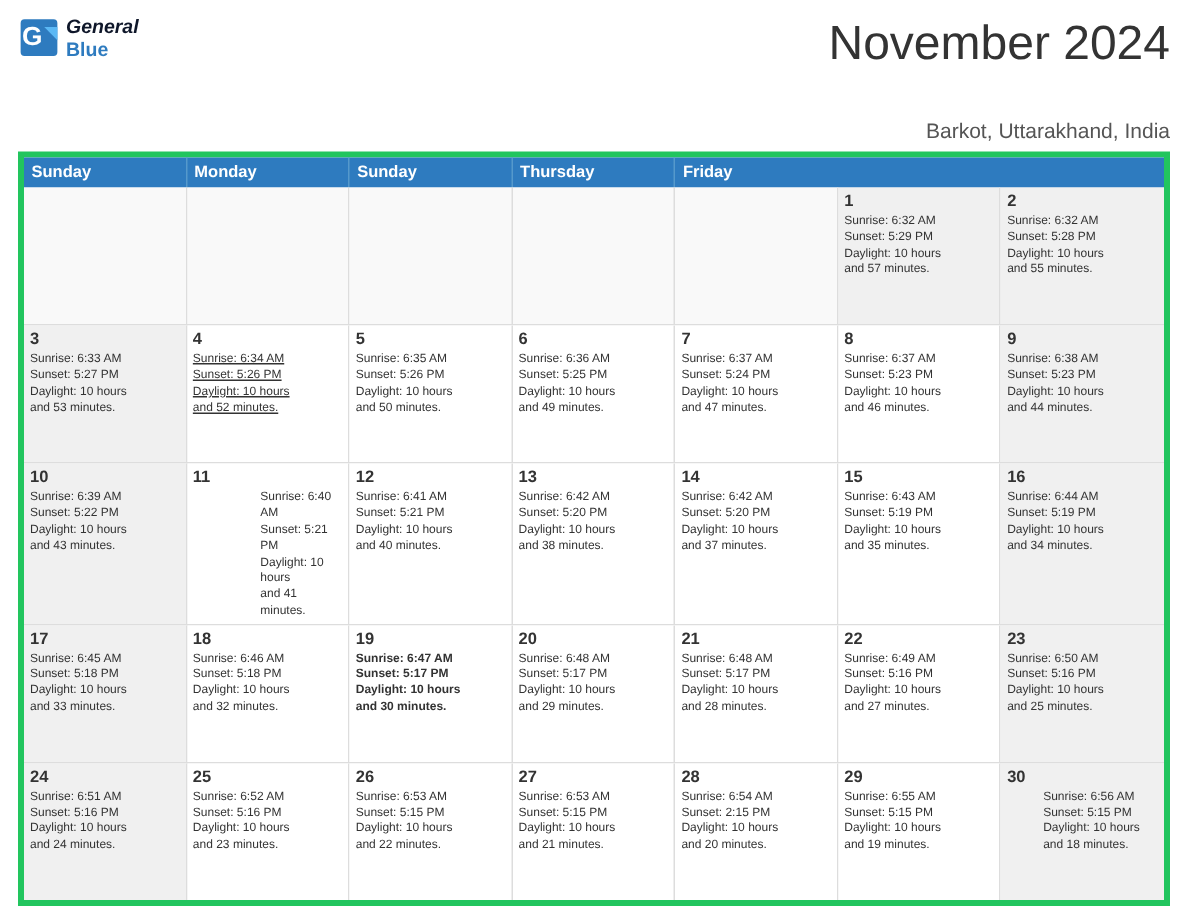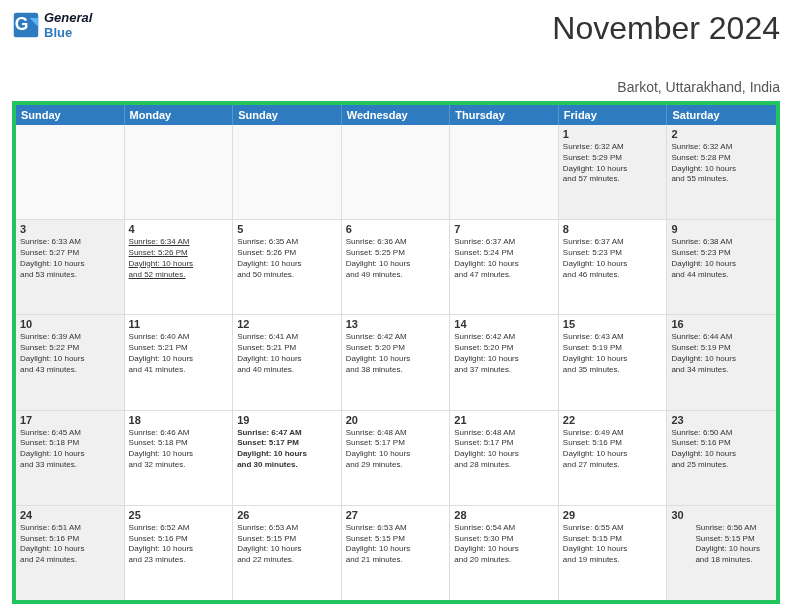--- a/index.html
+++ b/index.html
@@ -124,24 +124,22 @@
       <div class="month-title">November 2024</div>
       <div class="location">Barkot, Uttarakhand, India</div>
     </div>
   </div>
 
   <div class="calendar">
     <div class="cal-header">
     <div class="cal-header-cell">Sunday</div>
         <div class="cal-header-cell">Monday</div>
         <div class="cal-header-cell">Sunday</div>
-        <div class="cal-header-cell">Wednesday</div>
         <div class="cal-header-cell">Thursday</div>
         <div class="cal-header-cell">Friday</div>
-        <div class="cal-header-cell">Saturday</div>
       </div>
     <div class="cal-body">
     <div class="cal-row">
           <div class="cal-cell empty"></div>
           <div class="cal-cell empty"></div>
           <div class="cal-cell empty"></div>
           <div class="cal-cell empty"></div>
           <div class="cal-cell empty"></div>
           <div class="cal-cell shaded">
             <span class="day-num">1</span>
@@ -212,21 +210,21 @@
         <div class="cal-row">
           <div class="cal-cell shaded">
             <span class="day-num">10</span>
             <div class="cell-text" style="white-space: pre-line;">Sunrise: 6:39 AM
 Sunset: 5:22 PM
 Daylight: 10 hours
 and 43 minutes.</div>
           </div>
           <div class="cal-cell">
             <span class="day-num">11</span>
-            <div class="cell-text" style="white-space: pre-line;">Sunrise: 6:40 AM
+            <div class="cell-text" style="white-space: pre-line; margin-left: 45px;">Sunrise: 6:40 AM
 Sunset: 5:21 PM
 Daylight: 10 hours
 and 41 minutes.</div>
           </div>
           <div class="cal-cell">
             <span class="day-num">12</span>
             <div class="cell-text" style="white-space: pre-line;">Sunrise: 6:41 AM
 Sunset: 5:21 PM
 Daylight: 10 hours
 and 40 minutes.</div>
@@ -336,21 +334,21 @@
           <div class="cal-cell">
             <span class="day-num">27</span>
             <div class="cell-text" style="white-space: pre-line;">Sunrise: 6:53 AM
 Sunset: 5:15 PM
 Daylight: 10 hours
 and 21 minutes.</div>
           </div>
           <div class="cal-cell">
             <span class="day-num">28</span>
             <div class="cell-text" style="white-space: pre-line;">Sunrise: 6:54 AM
-Sunset: 5:30 PM
+Sunset: 2:15 PM
 Daylight: 10 hours
 and 20 minutes.</div>
           </div>
           <div class="cal-cell">
             <span class="day-num">29</span>
             <div class="cell-text" style="white-space: pre-line;">Sunrise: 6:55 AM
 Sunset: 5:15 PM
 Daylight: 10 hours
 and 19 minutes.</div>
           </div>

